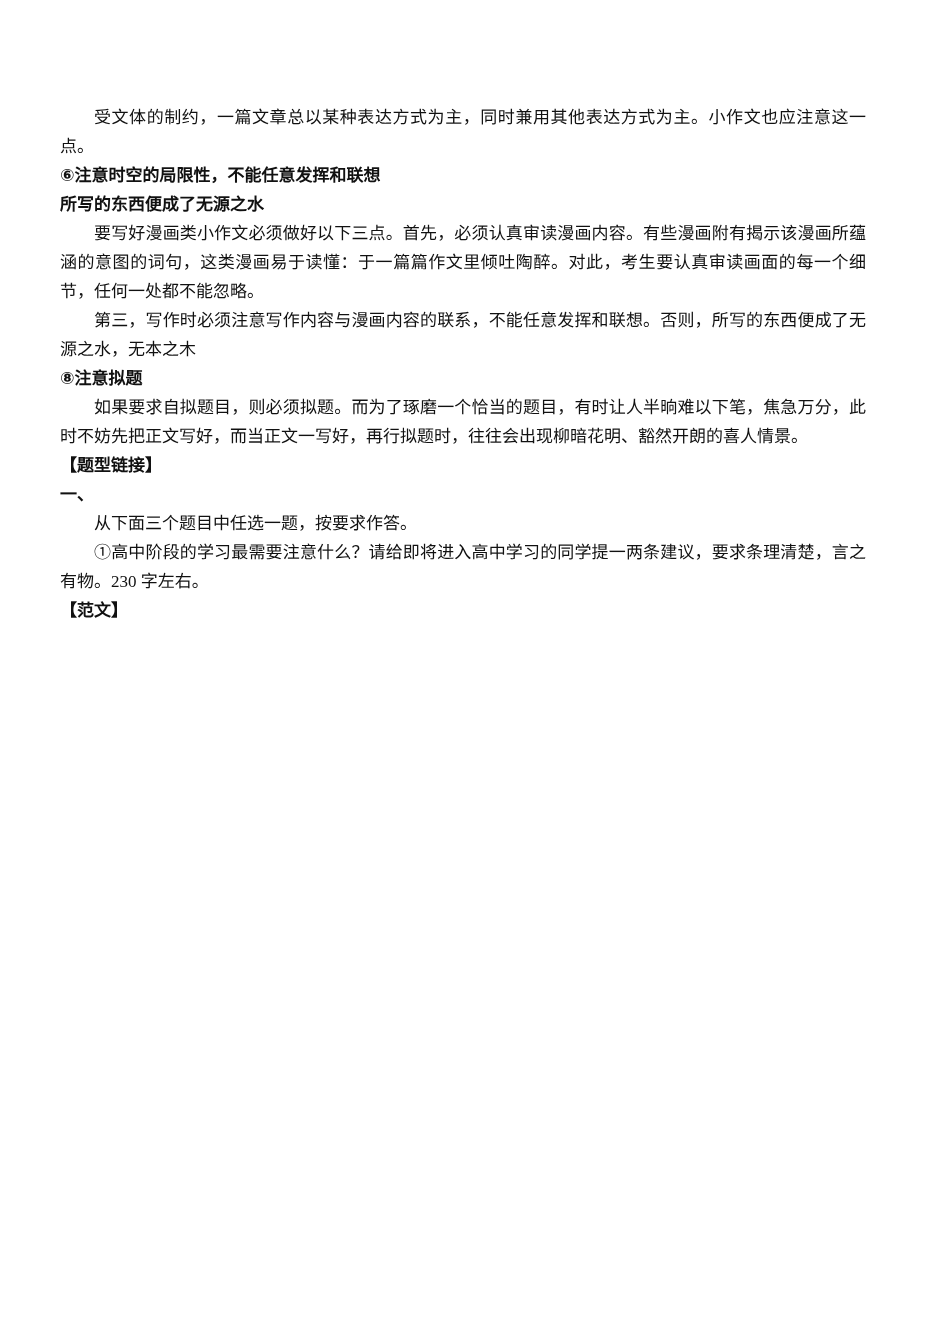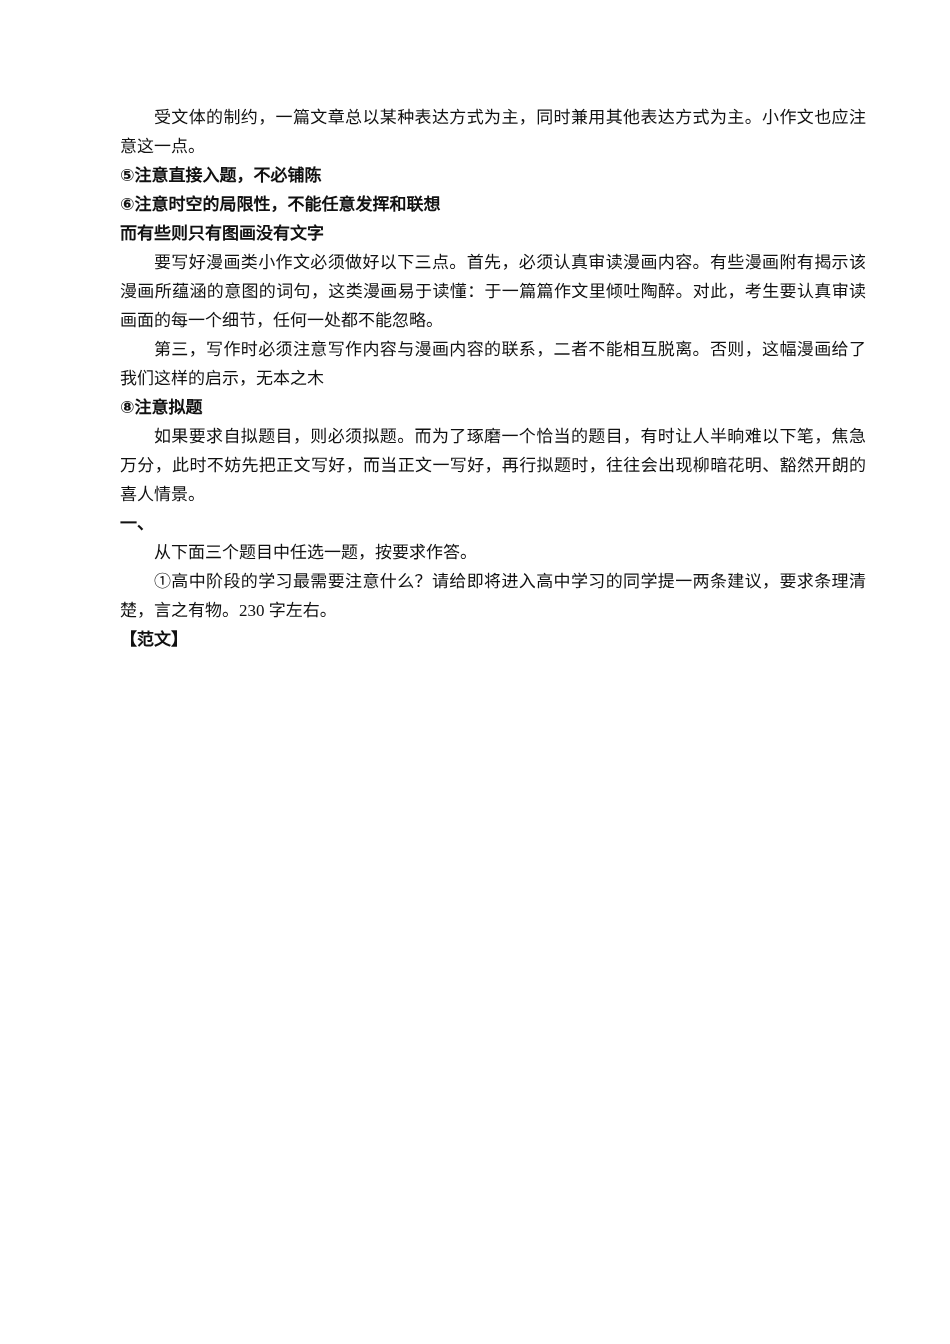--- a/index.html
+++ b/index.html
@@ -10,21 +10,21 @@
   body {
     width: 950px;
     height: 1344px;
     overflow: hidden;
     color: #111111;
   }
   .page {
     box-sizing: border-box;
     width: 950px;
     height: 1344px;
-    padding: 103px 84px 40px 120px;
+    padding: 103px 84px 40px 60px;
     background: #ffffff;
   }
   .doc-block {
     margin: 0;
     font-size: 17px;
     line-height: 29px;
     text-align: justify;
     text-justify: inter-ideograph;
     word-break: break-all;
     overflow-wrap: break-word;
@@ -38,24 +38,24 @@
     font-family: "Liberation Sans", "DejaVu Sans", sans-serif;
     font-weight: bold;
     text-indent: 0;
   }
 </style>
 </head>
 <body>
 
 <div class="page">
   <p class="doc-block para">受文体的制约，一篇文章总以某种表达方式为主，同时兼用其他表达方式为主。小作文也应注意这一点。</p>
-  <p class="doc-block heading">⑤注意直接入题，不必铺陈</p>
   <p class="doc-block heading">⑥注意时空的局限性，不能任意发挥和联想</p>
-  <p class="doc-block heading">而有些则只有图画没有文字</p>
+  <p class="doc-block heading">所写的东西便成了无源之水</p>
   <p class="doc-block para">要写好漫画类小作文必须做好以下三点。首先，必须认真审读漫画内容。有些漫画附有揭示该漫画所蕴涵的意图的词句，这类漫画易于读懂：于一篇篇作文里倾吐陶醉。对此，考生要认真审读画面的每一个细节，任何一处都不能忽略。</p>
-  <p class="doc-block para">第三，写作时必须注意写作内容与漫画内容的联系，二者不能相互脱离。否则，这幅漫画给了我们这样的启示，无本之木</p>
+  <p class="doc-block para">第三，写作时必须注意写作内容与漫画内容的联系，不能任意发挥和联想。否则，所写的东西便成了无源之水，无本之木</p>
   <p class="doc-block heading">⑧注意拟题</p>
   <p class="doc-block para">如果要求自拟题目，则必须拟题。而为了琢磨一个恰当的题目，有时让人半晌难以下笔，焦急万分，此时不妨先把正文写好，而当正文一写好，再行拟题时，往往会出现柳暗花明、豁然开朗的喜人情景。</p>
+  <p class="doc-block heading">【题型链接】</p>
   <p class="doc-block heading">一、</p>
   <p class="doc-block para">从下面三个题目中任选一题，按要求作答。</p>
   <p class="doc-block para">①高中阶段的学习最需要注意什么？请给即将进入高中学习的同学提一两条建议，要求条理清楚，言之有物。230 字左右。</p>
   <p class="doc-block heading">【范文】</p>
 </div>
 
 </body></html>

